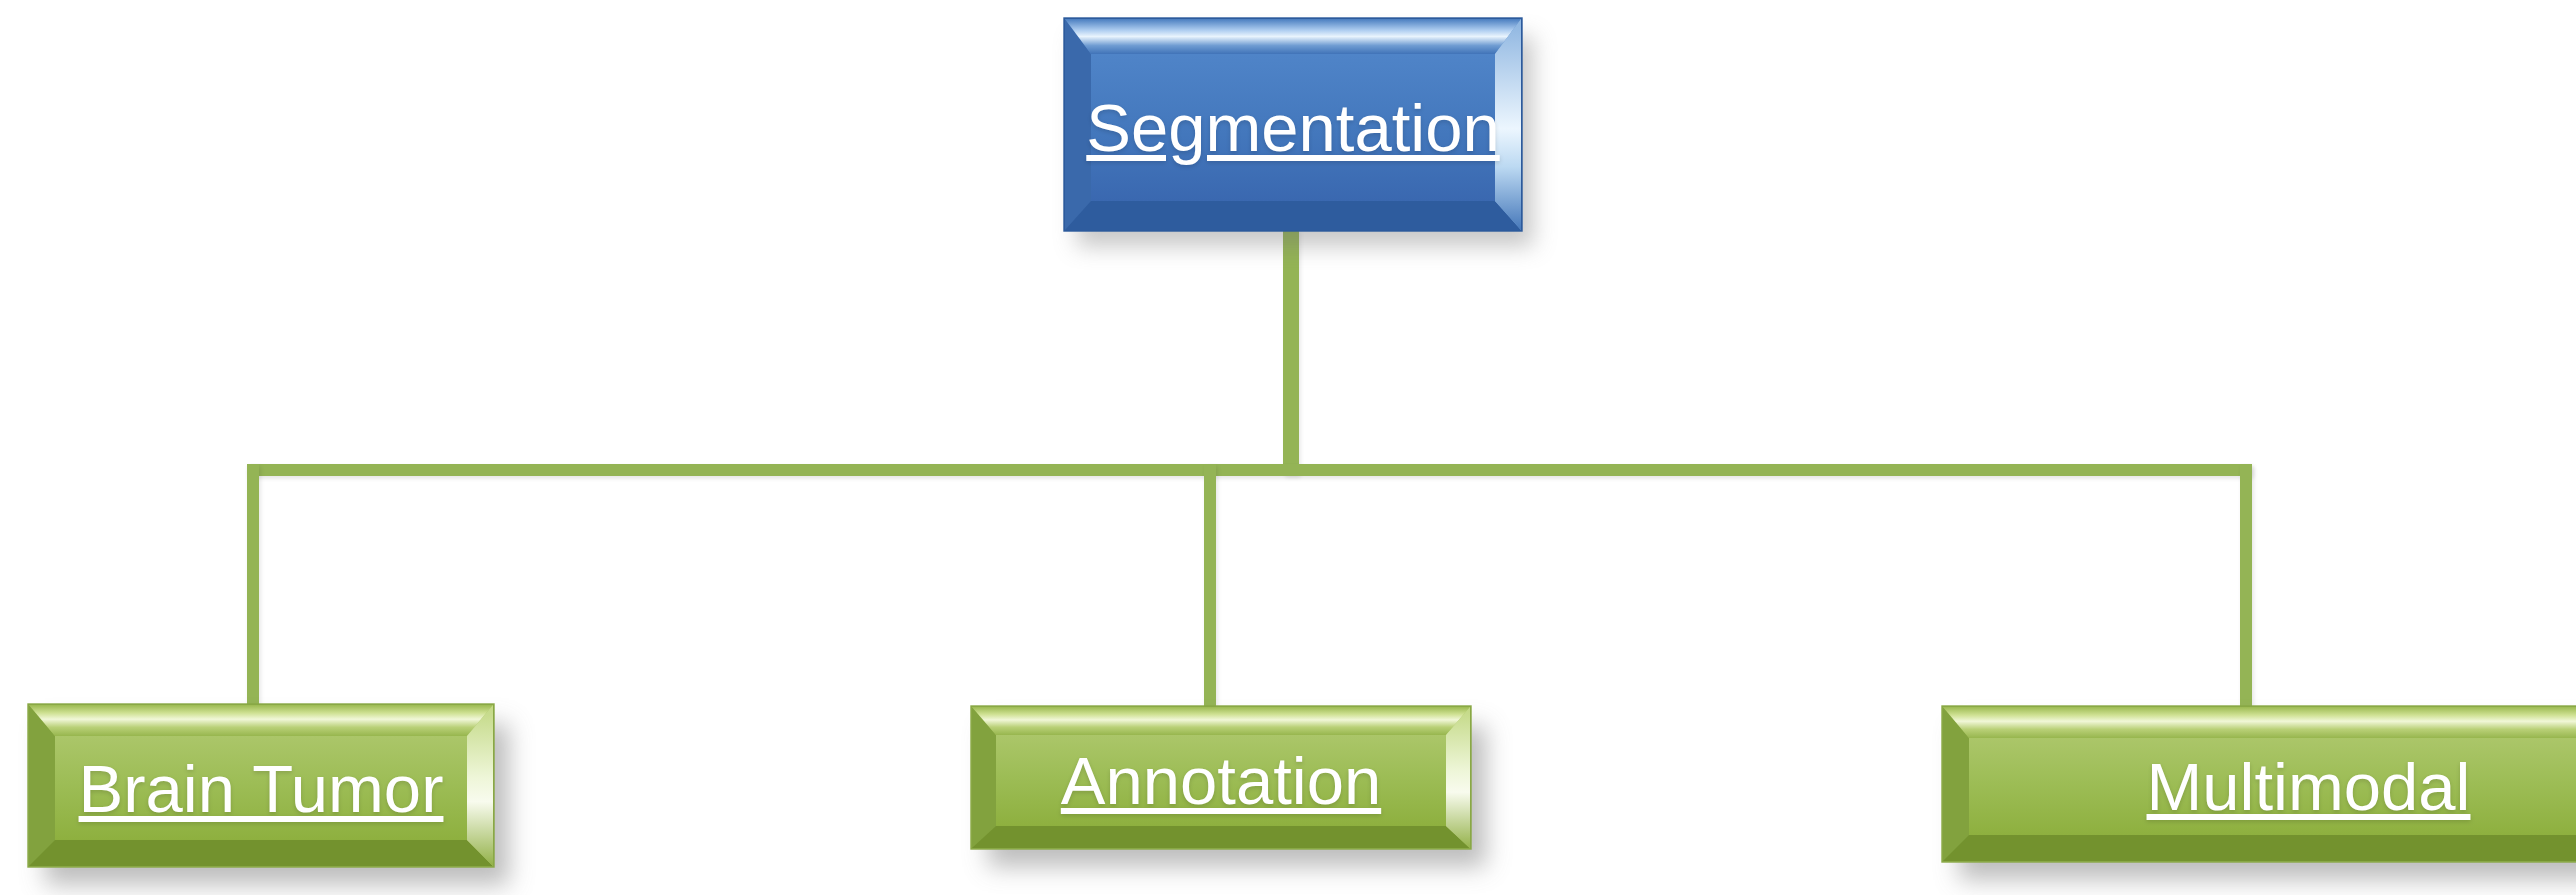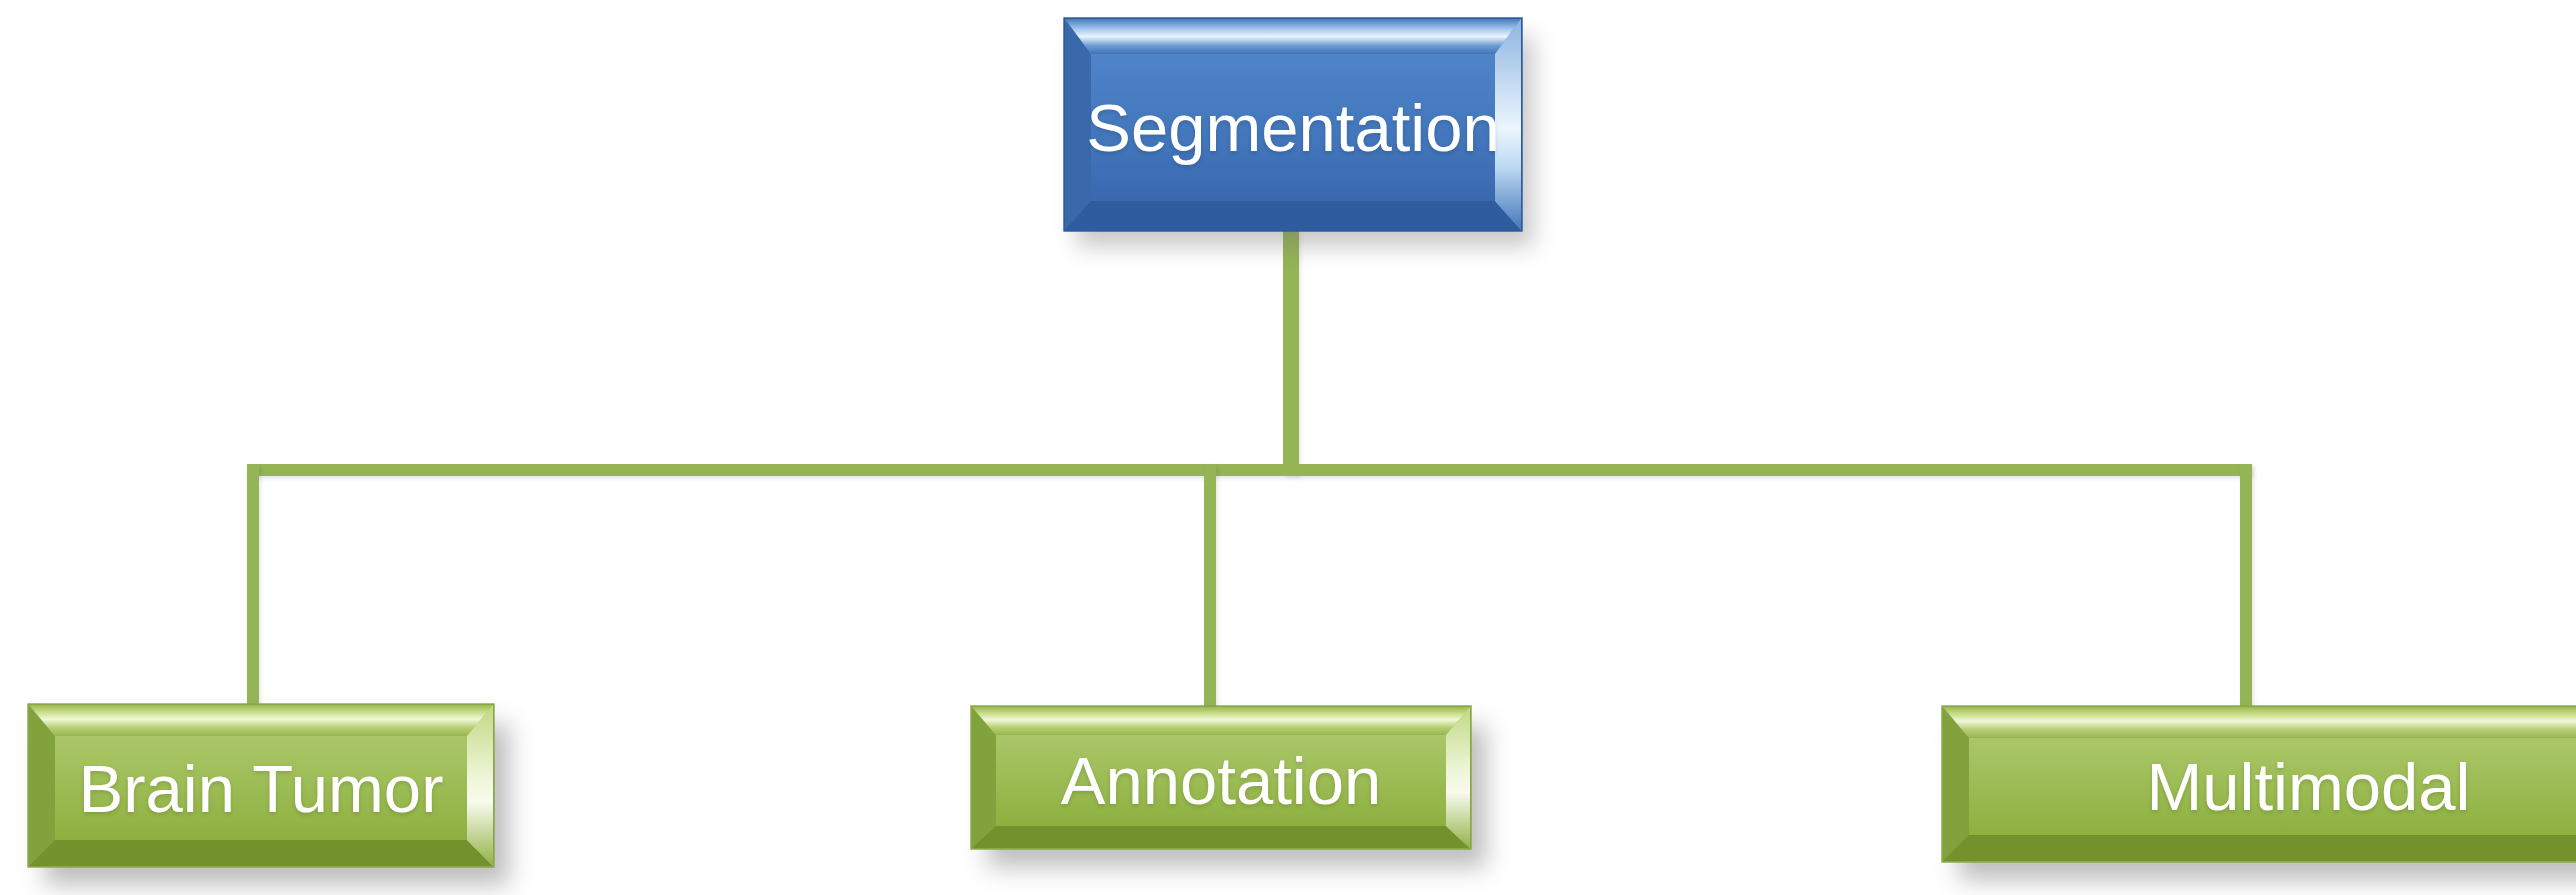--- a/index.html
+++ b/index.html
@@ -25,20 +25,21 @@
   .drop-right{left:2240px;top:464px;width:12px;height:252px;}
 
   
   .node{
     position:absolute;display:flex;align-items:center;justify-content:center;
     box-sizing:border-box;border-style:solid;color:var(--text);
   }
   .label{
     position:relative;z-index:2;font-size:67px;line-height:1;white-space:nowrap;
     text-shadow:0 1.7px 4.3px rgba(0,0,0,0.15);
+    text-decoration:underline;
   }
 
   
   .blue{
     left:1065px;top:19px;width:456px;height:211px;
     border-width:35px 26px 29px 26px;
     border-color:#4c80c2 #7ba6d8 #2e5c9e #3a69ab;
     background:linear-gradient(180deg,var(--blue-face-top) 0%,#4377bc 55%,var(--blue-face-bot) 100%);
     background-clip:padding-box;
     box-shadow:0 0 0 1.7px var(--blue-border), 12px 17.3px 21px rgba(110,110,110,0.38);

